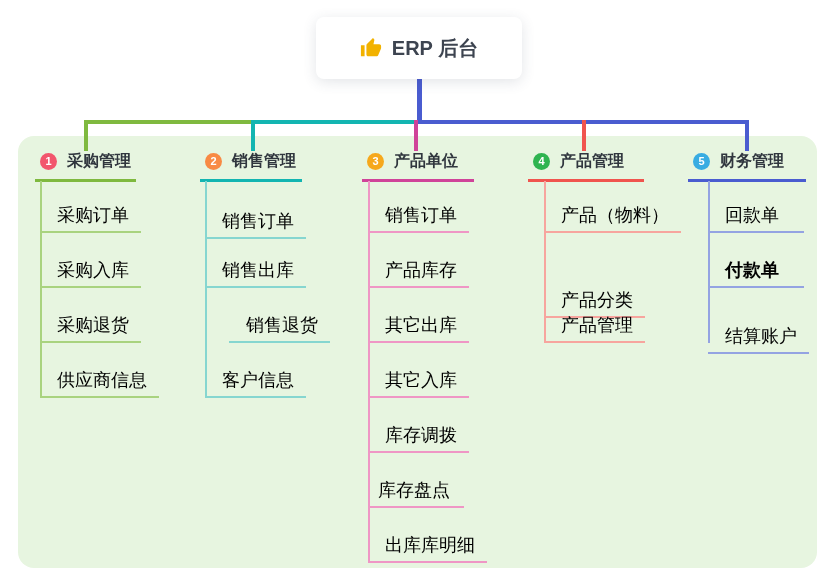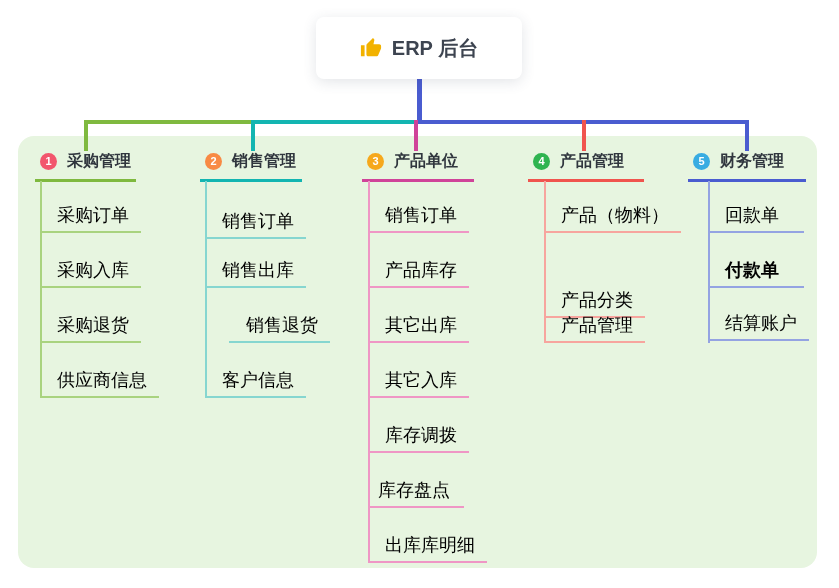--- a/index.html
+++ b/index.html
@@ -108,14 +108,14 @@
     <div class="child-node" style="left: 544px; top: 203px; border-bottom-color: rgb(247, 165, 158);">产品（物料）</div>
     <div class="child-node" style="left: 544px; top: 267px; border-bottom-color: rgb(247, 165, 158); margin-top: 21px;">产品分类</div>
     <div class="child-node" style="left: 544px; top: 313px; border-bottom-color: rgb(247, 165, 158);">产品管理</div>
     <div class="branch-header" style="left: 688px; top: 148px; width: 118px; border-bottom-color: rgb(74, 92, 208);">
     <span class="badge" style="background: rgb(56, 172, 226);">5</span>
     <span>财务管理</span>
   </div>
     <div class="vline" style="left: 708px; top: 181px; width: 2px; height: 162px; background: rgb(148, 163, 226);"></div>
     <div class="child-node" style="left: 708px; top: 203px; border-bottom-color: rgb(148, 163, 226);">回款单</div>
     <div class="child-node" style="left: 708px; top: 258px; border-bottom-color: rgb(148, 163, 226); font-weight: bold;">付款单</div>
-    <div class="child-node" style="left: 708px; top: 311px; border-bottom-color: rgb(148, 163, 226);">结算账户</div>
+    <div class="child-node" style="left: 708px; top: 324px; border-bottom-color: rgb(148, 163, 226);">结算账户</div>
   </div>
 
 </body></html>

